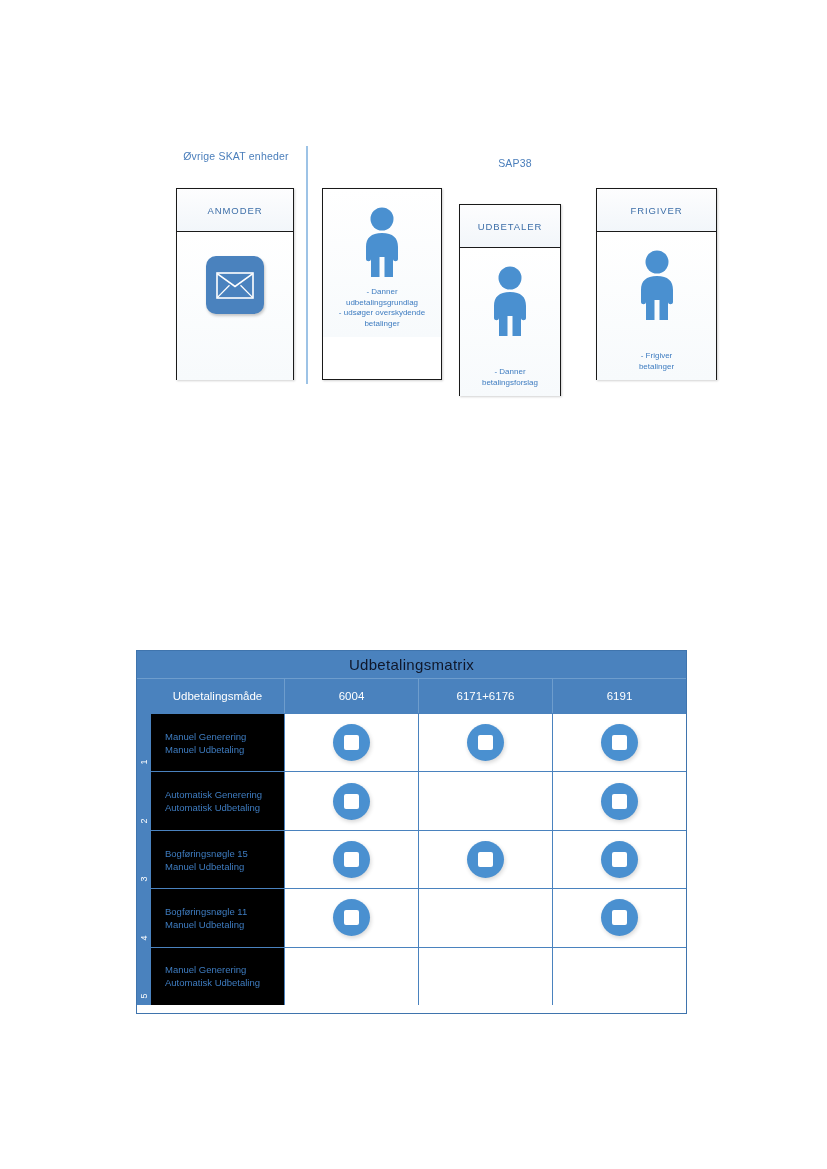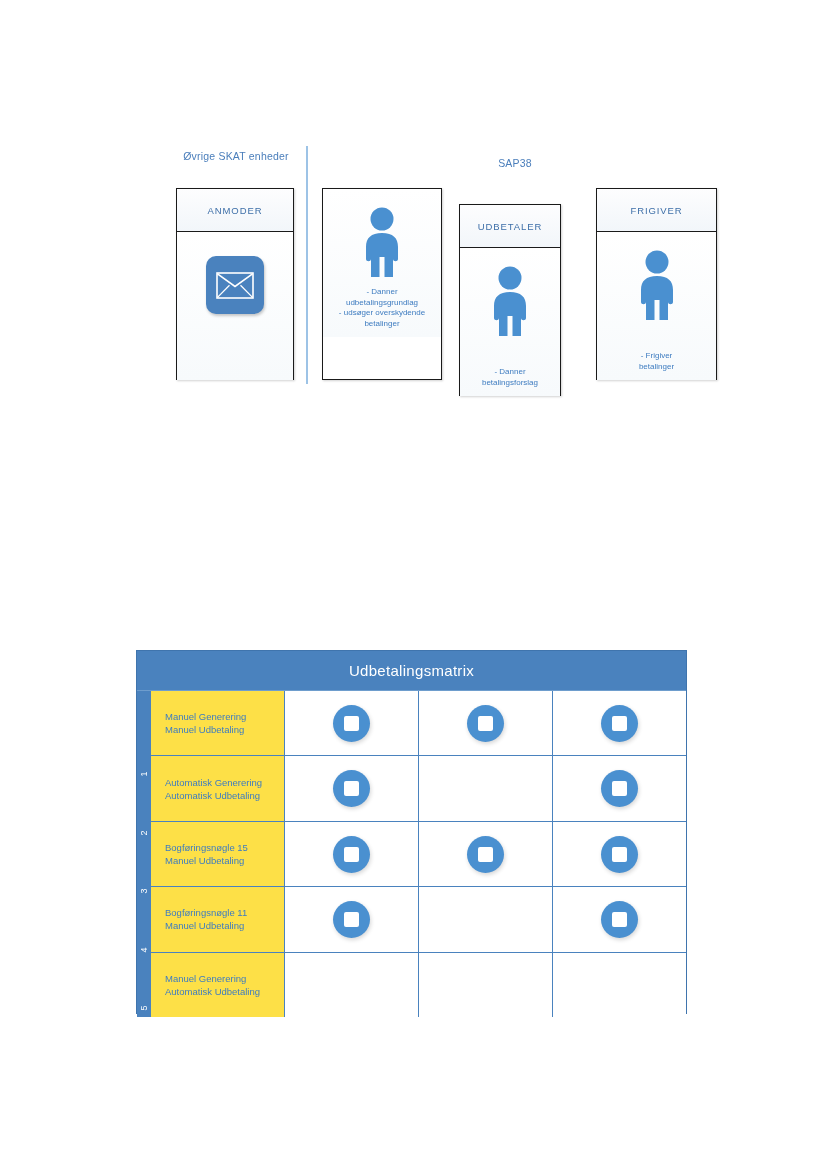--- a/index.html
+++ b/index.html
@@ -112,23 +112,23 @@
     position: absolute;
     left: 136px;
     top: 650px;
     width: 551px;
     height: 364px;
     border: 1px solid #3f74ad;
     box-sizing: border-box;
     background: #ffffff;
   }
   #matrix-title {
-    height: 40px;
+    height: 28px;
     background: #4a82be;
-    color: #ffffff;
+    color: #0f172a;
     display: flex;
     align-items: center;
     justify-content: center;
     font-size: 15px;
     letter-spacing: 0.3px;
     box-sizing: border-box;
     border-bottom: 1px solid #6e9dcd;
   }
   #matrix-grid {
     display: flex;
@@ -188,21 +188,21 @@
     flex: 0 0 134px;
     display: flex;
     align-items: center;
     padding-left: 14px;
     border-right: 1px solid #4a82be;
     box-sizing: border-box;
     color: #3e7cc0;
     font-size: 9.5px;
     line-height: 13px;
     white-space: pre-line;
-    background: #fde047;
+    background: #000000;
   }
   .cell-mark {
     flex: 1 1 0;
     display: flex;
     align-items: center;
     justify-content: center;
     border-right: 1px solid #4a82be;
     box-sizing: border-box;
     background: #ffffff;
   }
@@ -327,20 +327,26 @@
       <div class="row-index">
           <span>4</span>
         </div>
       <div class="row-index">
           <span>5</span>
         </div>
     </div>
 
     <div id="matrix-body">
 
+      <div class="matrix-header-row">
+        <div class="matrix-header-cell" style="flex:0 0 134px;">Udbetalingsmåde</div>
+        <div class="matrix-header-cell" style="flex:1 1 0;">6004</div>
+        <div class="matrix-header-cell" style="flex:1 1 0;">6171+6176</div>
+        <div class="matrix-header-cell" style="flex:1 1 0;">6191</div>
+      </div>
 
       <div class="matrix-row">
         <div class="cell-label">Manuel Generering
 Manuel Udbetaling</div>
         <div class="cell-mark">
             <span class="marker">
               <span class="marker-inner"></span>
             </span>
           </div>
         <div class="cell-mark">

